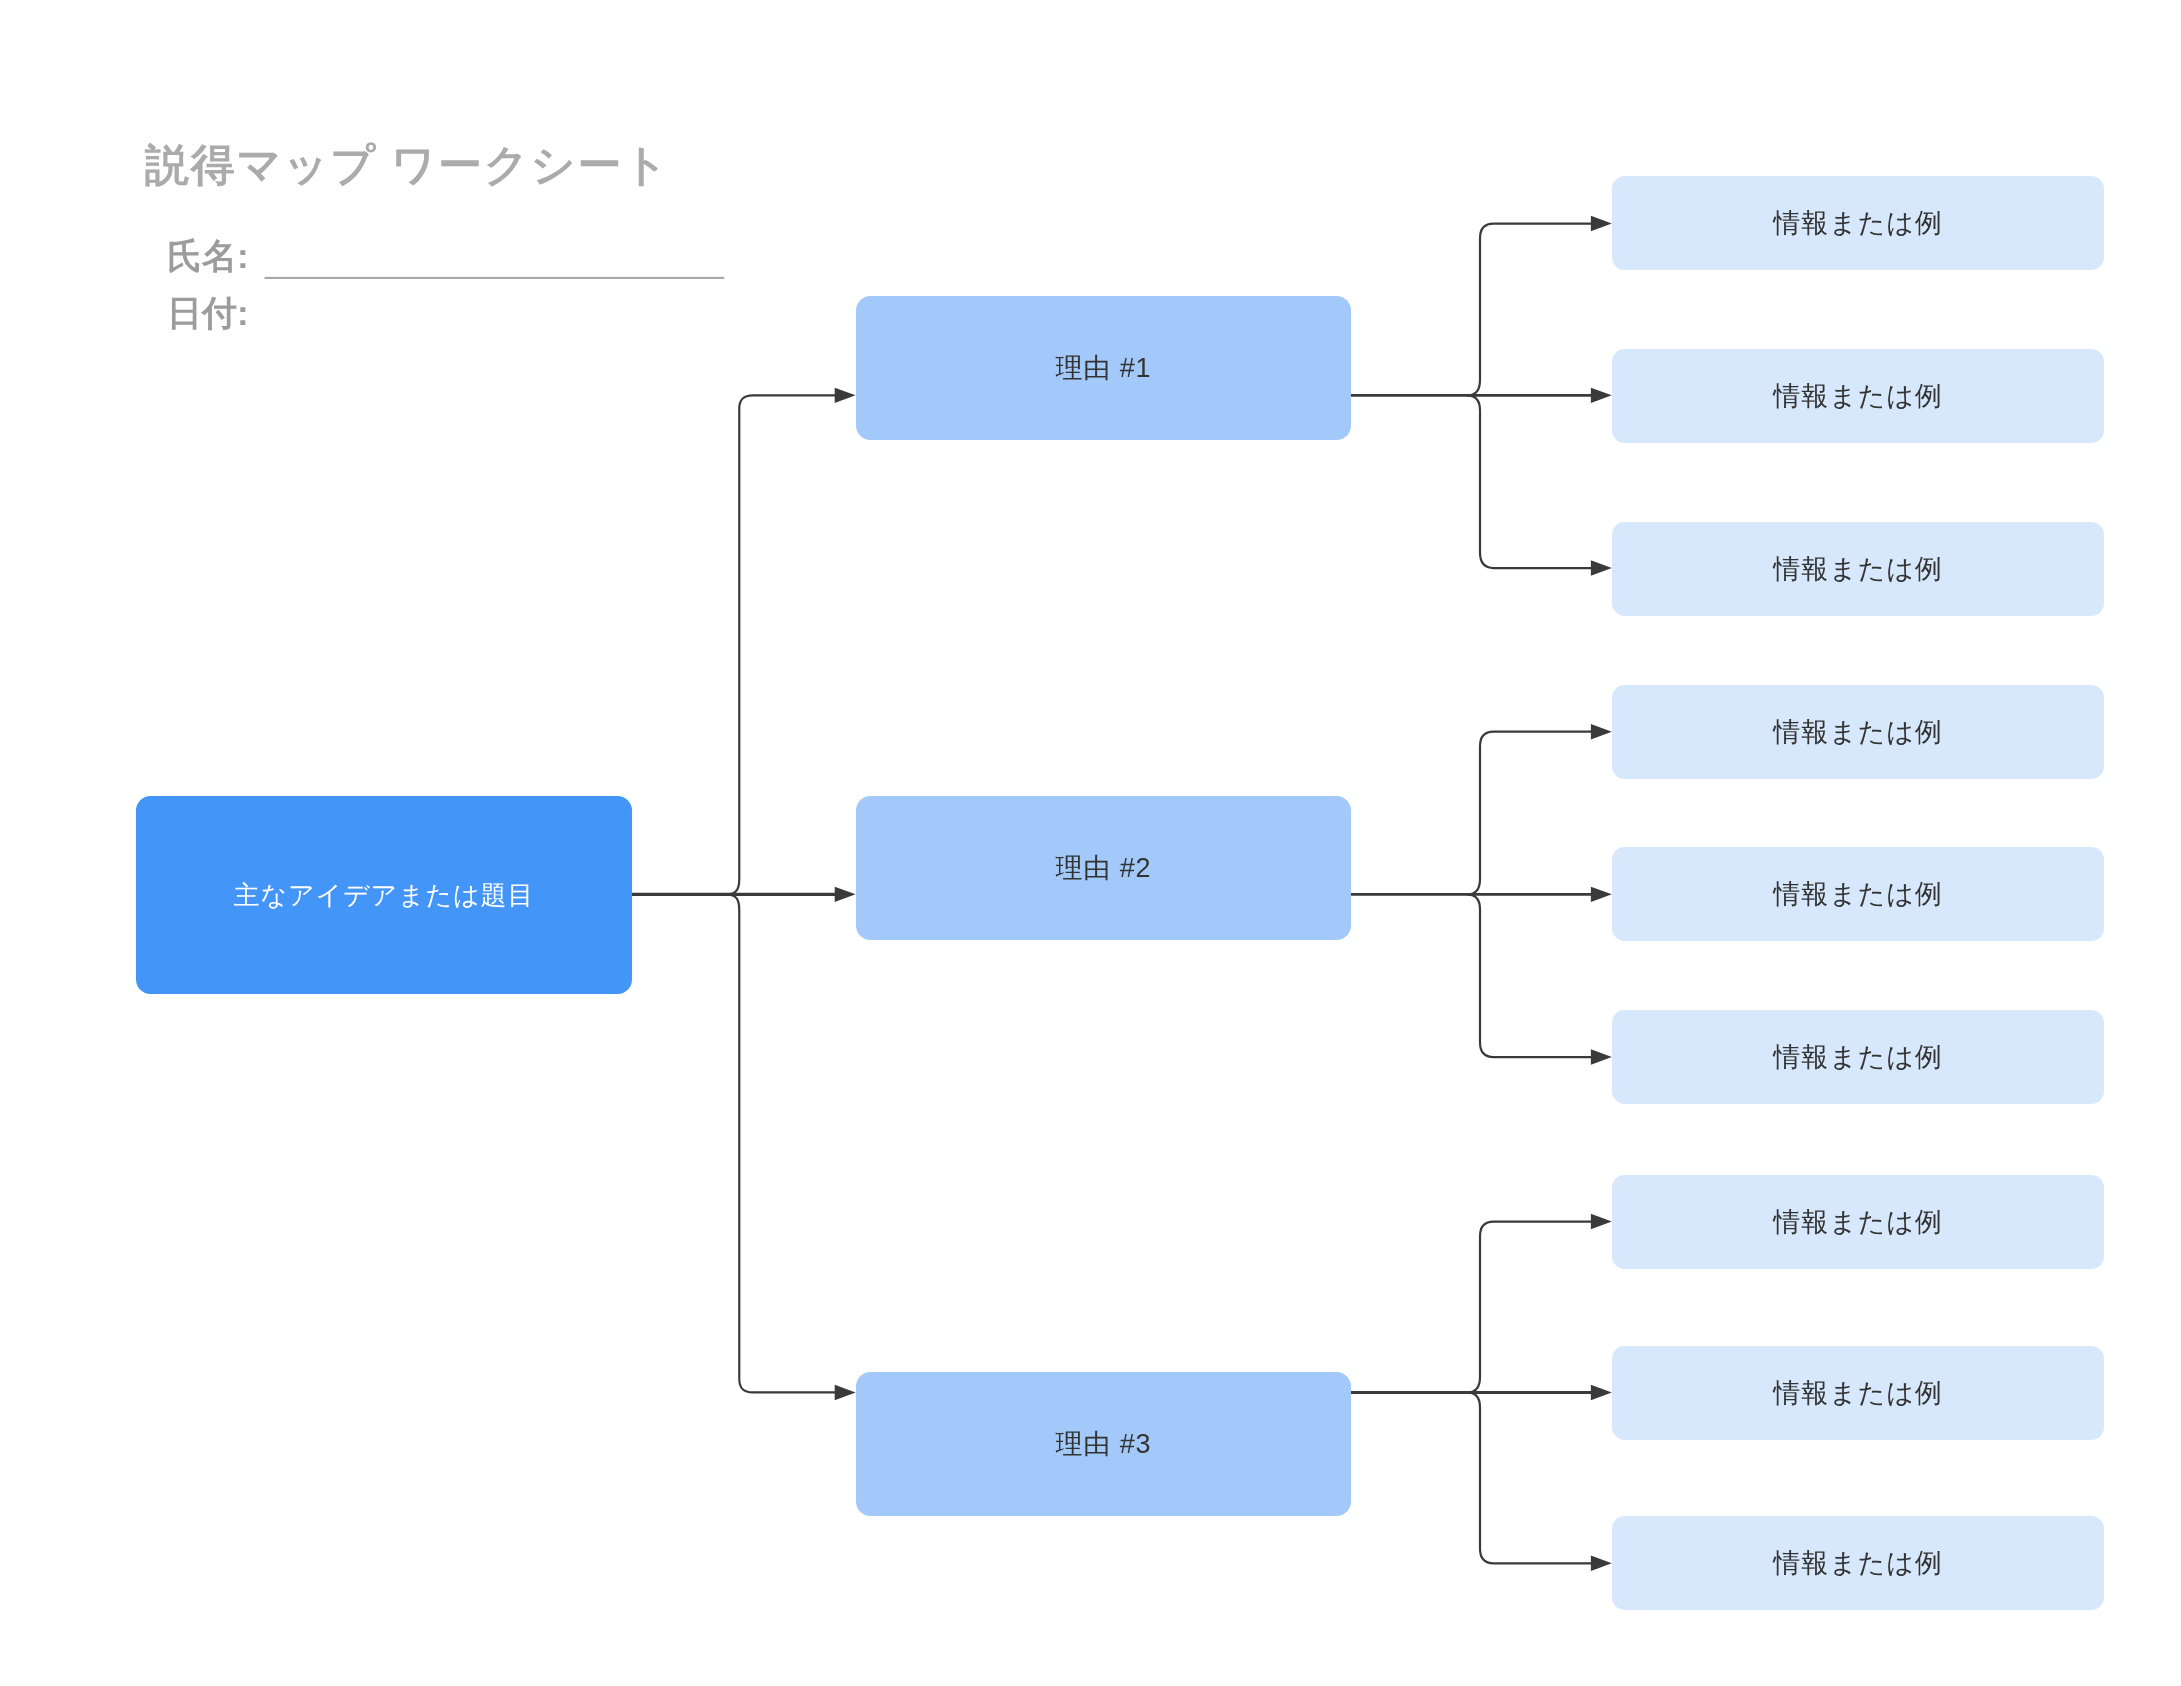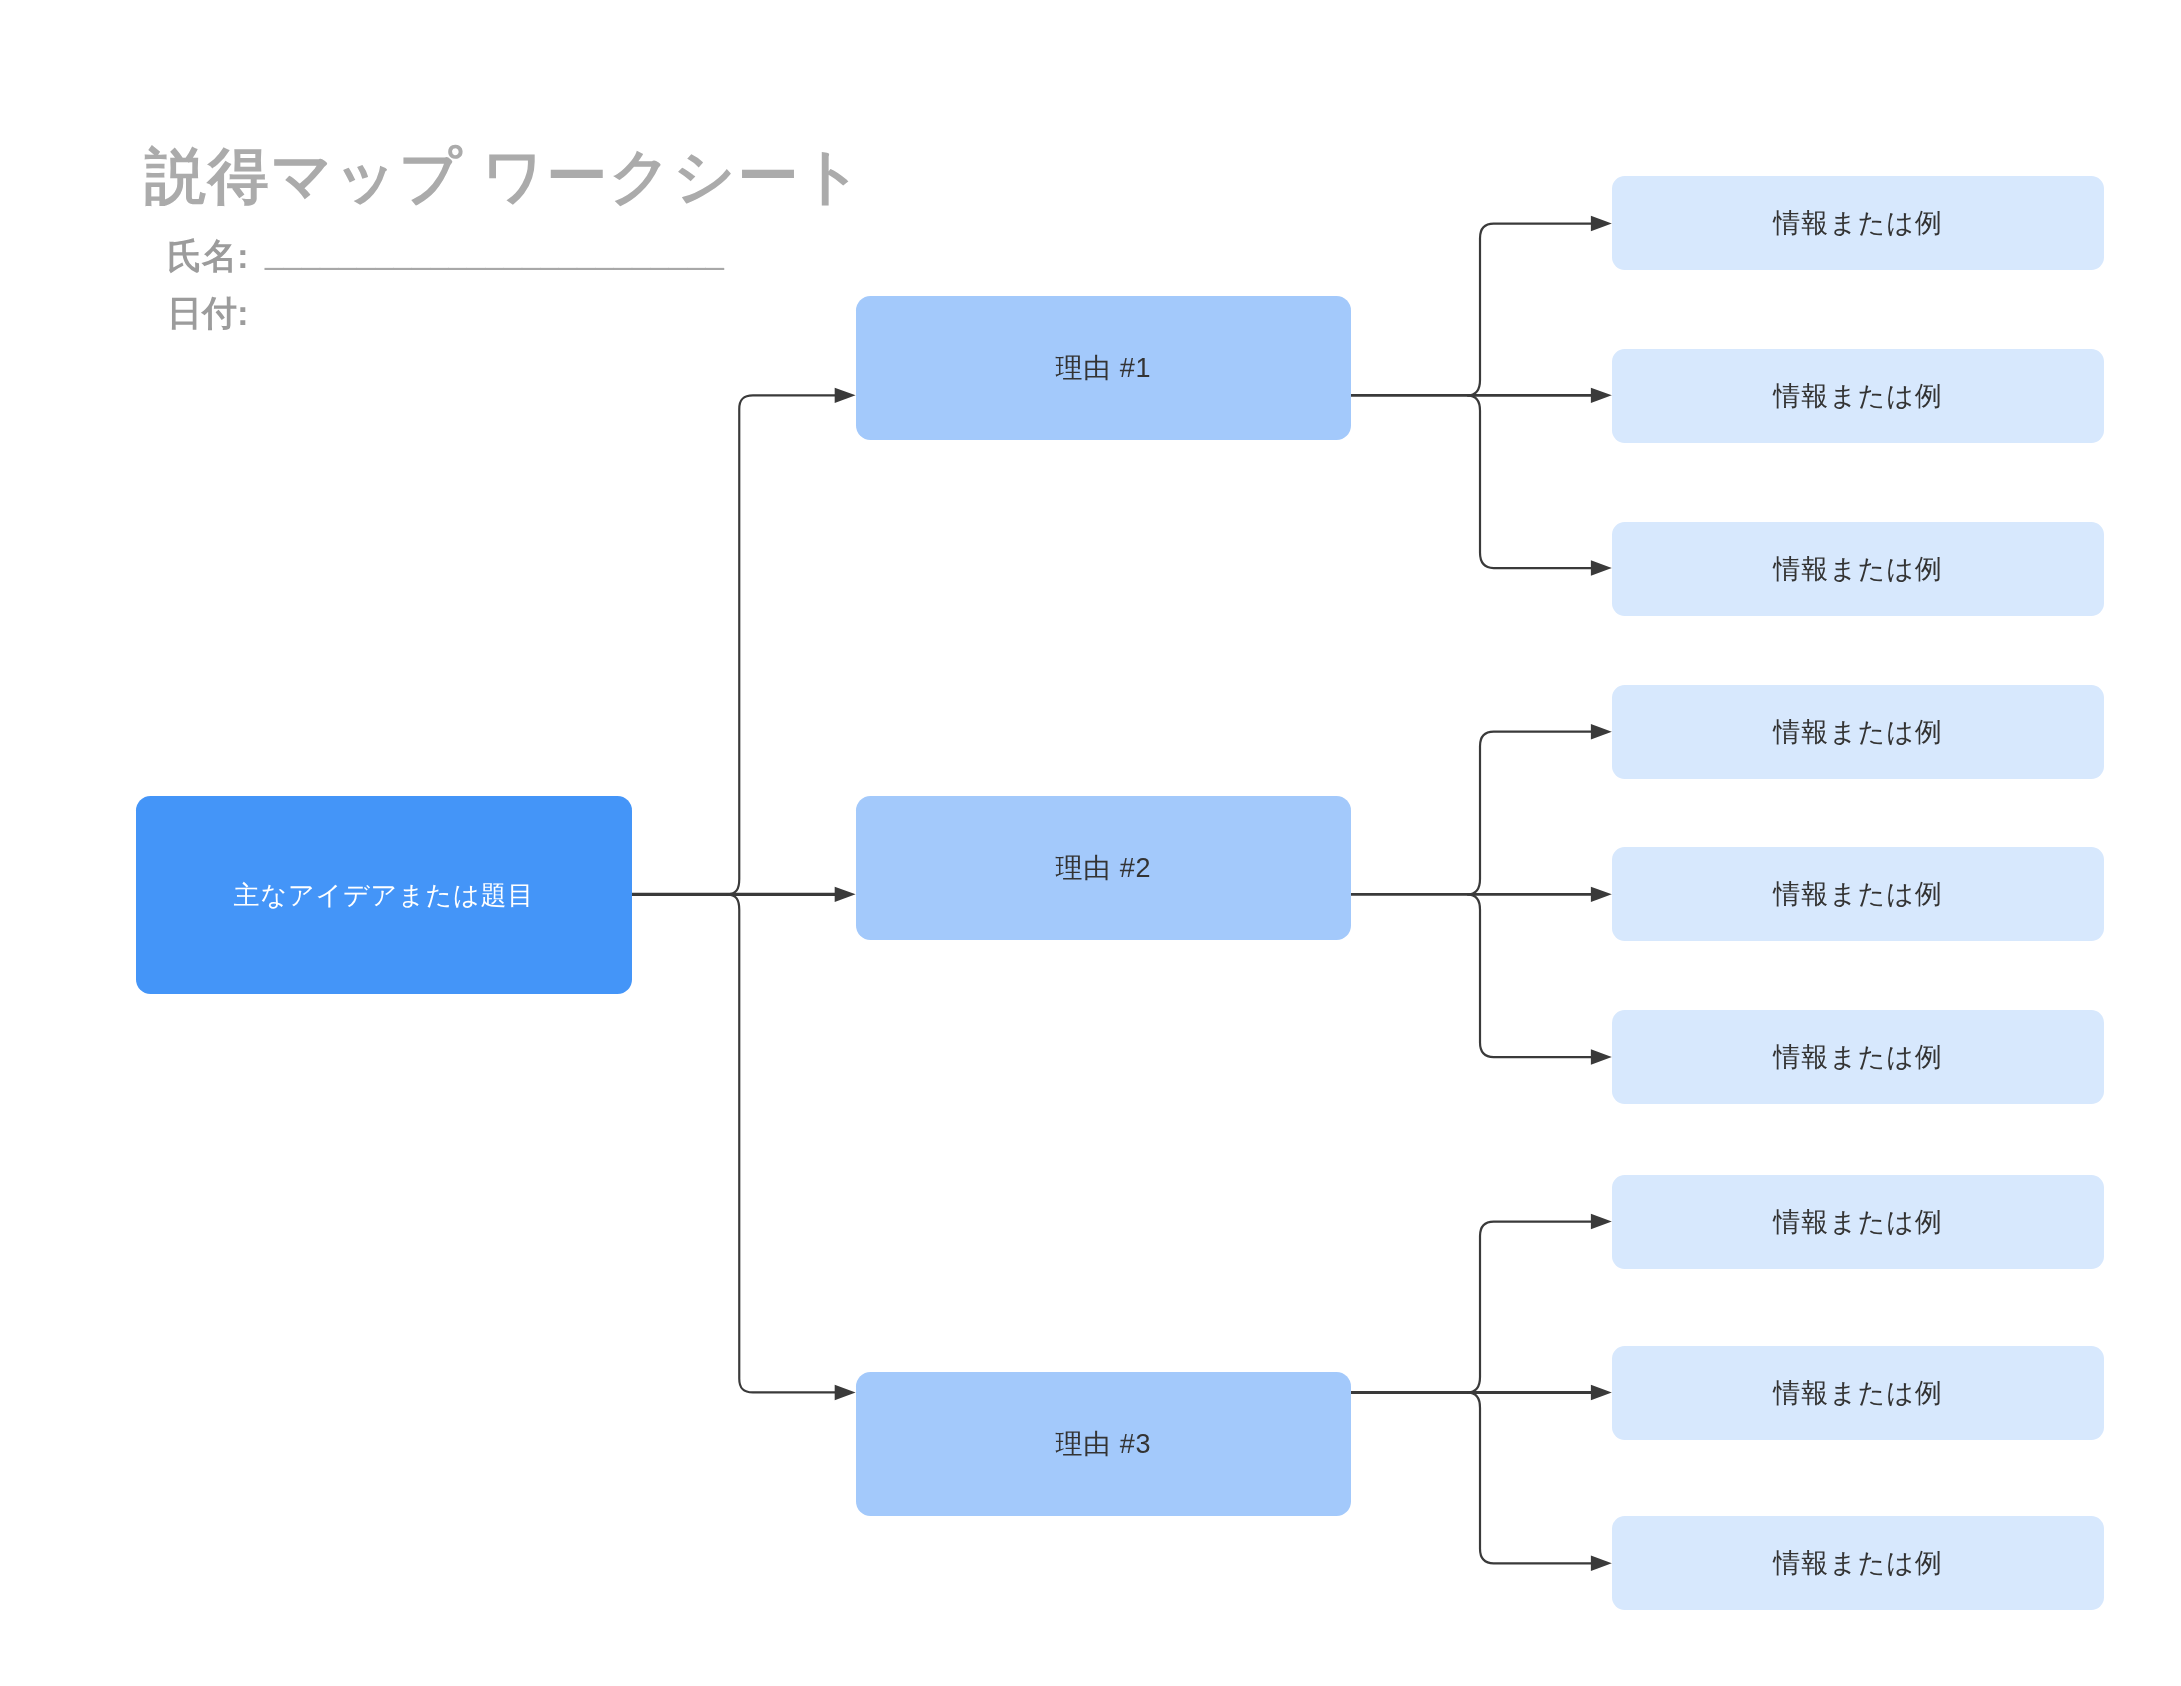--- a/index.html
+++ b/index.html
@@ -8,26 +8,26 @@
     background:#ffffff;
   }
   .canvas{
     position:relative;
     width:2182px;height:1686px;
     background:#ffffff;
     overflow:hidden;
   }
   .page-title{
     position:absolute;left:145px;top:136px;
-    font-size:61px;font-weight:bold;color:#ABABAB;
+    font-size:44px;font-weight:bold;color:#ABABAB;
     letter-spacing:1.8px;white-space:nowrap;
   }
   .field-row{
     position:absolute;left:167px;
-    display:flex;align-items:flex-start;
+    display:flex;align-items:flex-end;
     white-space:nowrap;
   }
   .field-row.name{top:233px;}
   .field-row.date{top:290px;}
   .field-label{
     font-size:35px;font-weight:bold;color:#9C9C9C;
   }
   .field-line{
     margin-left:16.4px;
     font-size:33px;color:#A8A8A8;

